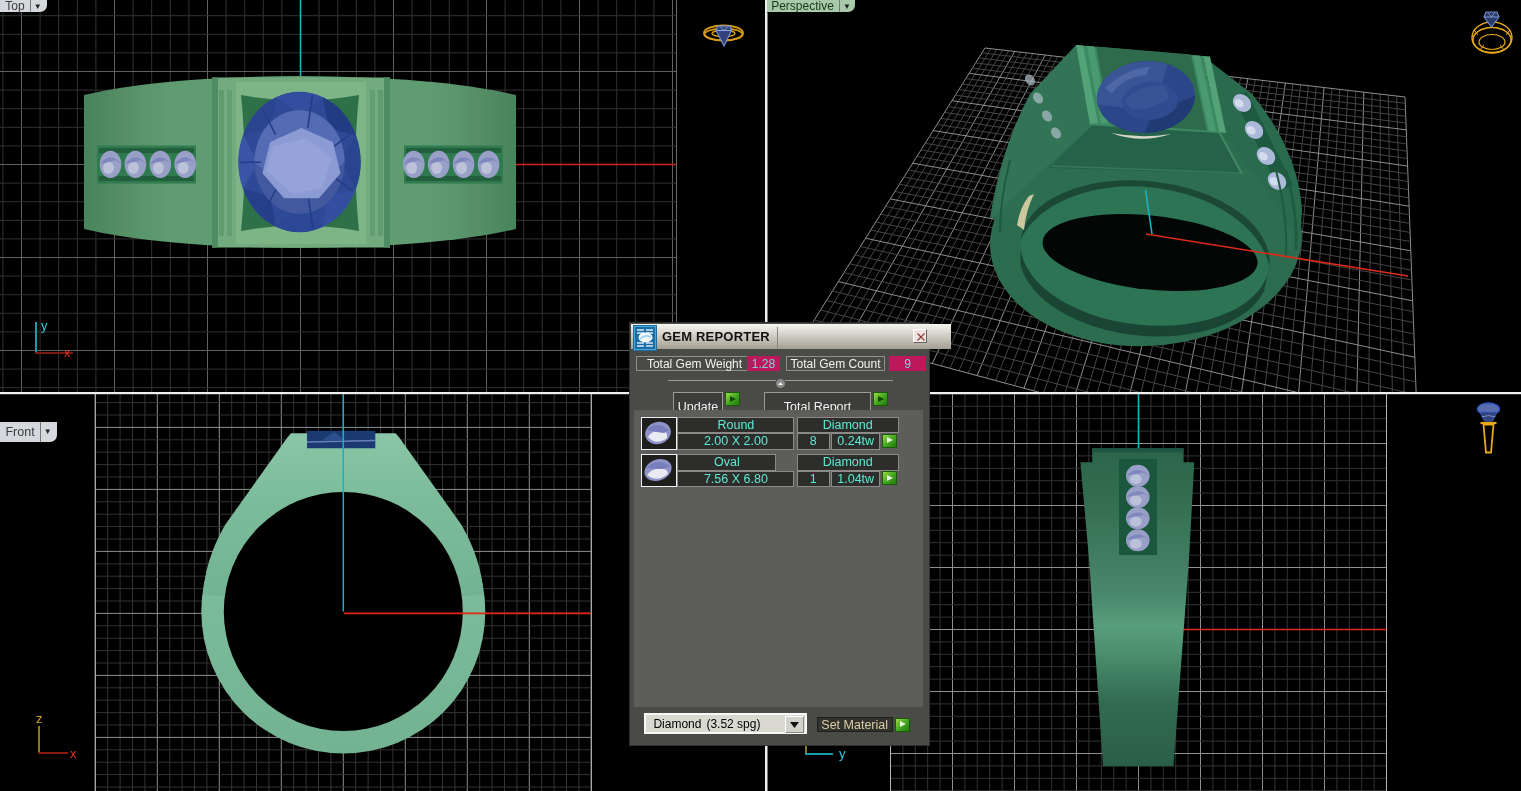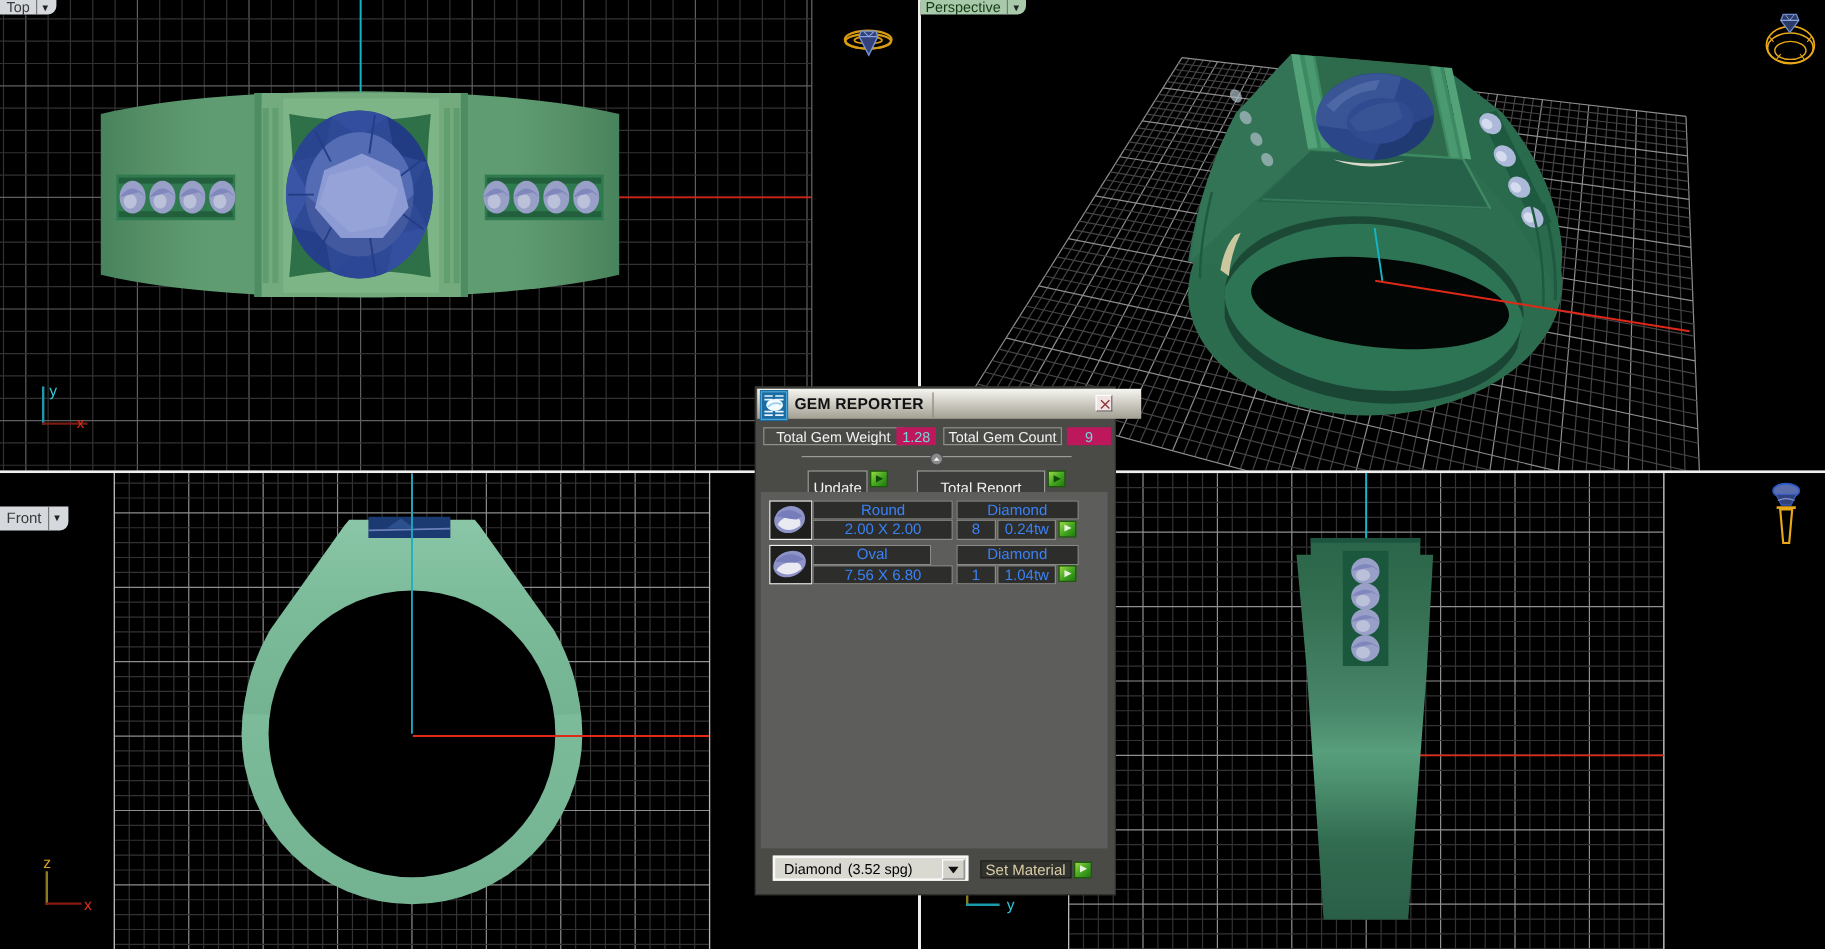--- a/index.html
+++ b/index.html
@@ -18,21 +18,21 @@
 #closebtn{position:absolute;left:282px;top:5px;width:14px;height:14px;background:#f2e3e3;border:1px solid #666;border-top-color:#fff;border-left-color:#fff;box-sizing:border-box;}
 .lbl{position:absolute;height:15px;border:1px solid #90908e;color:#f2f2f2;font-size:12px;display:flex;align-items:center;justify-content:center;box-sizing:border-box;}
 .blk{position:absolute;height:15px;background:#be185d;color:#72d8d8;font-size:12px;display:flex;align-items:center;justify-content:center;}
 #divider{position:absolute;left:38px;top:57px;width:225px;height:1px;background:#9a9a98;}
 #divcirc{position:absolute;left:145px;top:52px;}
 .btn{position:absolute;height:30px;background:#3d3d3b;border:1px solid #9a9a98;color:#f2f2f2;font-size:12.5px;display:flex;align-items:center;justify-content:center;box-sizing:border-box;}
 .garr{position:absolute;width:15px;height:14px;background:linear-gradient(135deg,#9ed848 0%,#47a822 50%,#1f7a0e 100%);border:1px solid #185c06;box-sizing:border-box;}
 .garr::after{content:"";position:absolute;left:4px;top:2.5px;width:0;height:0;border-left:6px solid #0f4a06;border-top:3.5px solid transparent;border-bottom:3.5px solid transparent;}.garr.w::after{border-left-color:#e4f2da;}
 #tablepanel{position:absolute;left:4px;top:86.5px;width:289px;height:297px;background:#5d5d5b;}
 .gemcell{position:absolute;left:10.5px;width:36px;height:33px;background:#1e1e1c;border:1.5px solid #f0f0f0;box-sizing:border-box;}
-.cell{position:absolute;height:16.5px;background:#2d2d2b;border:1px solid #8a8a88;color:#3b82f6;font-size:12.5px;display:flex;align-items:center;justify-content:center;box-sizing:border-box;}
+.cell{position:absolute;height:16.5px;background:#2d2d2b;border:1px solid #8a8a88;color:#5eead4;font-size:12.5px;display:flex;align-items:center;justify-content:center;box-sizing:border-box;}
 #dropdown{position:absolute;left:14.4px;top:390.3px;width:163px;height:20.5px;background:#d9d9d1;border:2px solid #f8f8f6;box-sizing:border-box;color:#000;font-size:12px;}
 #ddtext1{position:absolute;left:7px;top:2px;}
 #ddtext2{position:absolute;left:60px;top:2px;}
 #ddarrow{position:absolute;right:1px;top:1px;width:17px;height:14.5px;background:#d2d2ca;border:1px solid #888;border-top-color:#fff;border-left-color:#fff;display:flex;align-items:center;justify-content:center;}
 #setmat{position:absolute;left:186.7px;top:394.3px;width:76px;height:15px;background:#32322f;border:1px solid #1e1e1c;color:#d9cda6;font-size:12.5px;display:flex;align-items:center;justify-content:center;box-sizing:border-box;}
 </style></head>
 <body>
 <svg id="main" width="1521" height="791">
     <defs>
 <clipPath id="clipPersp">

